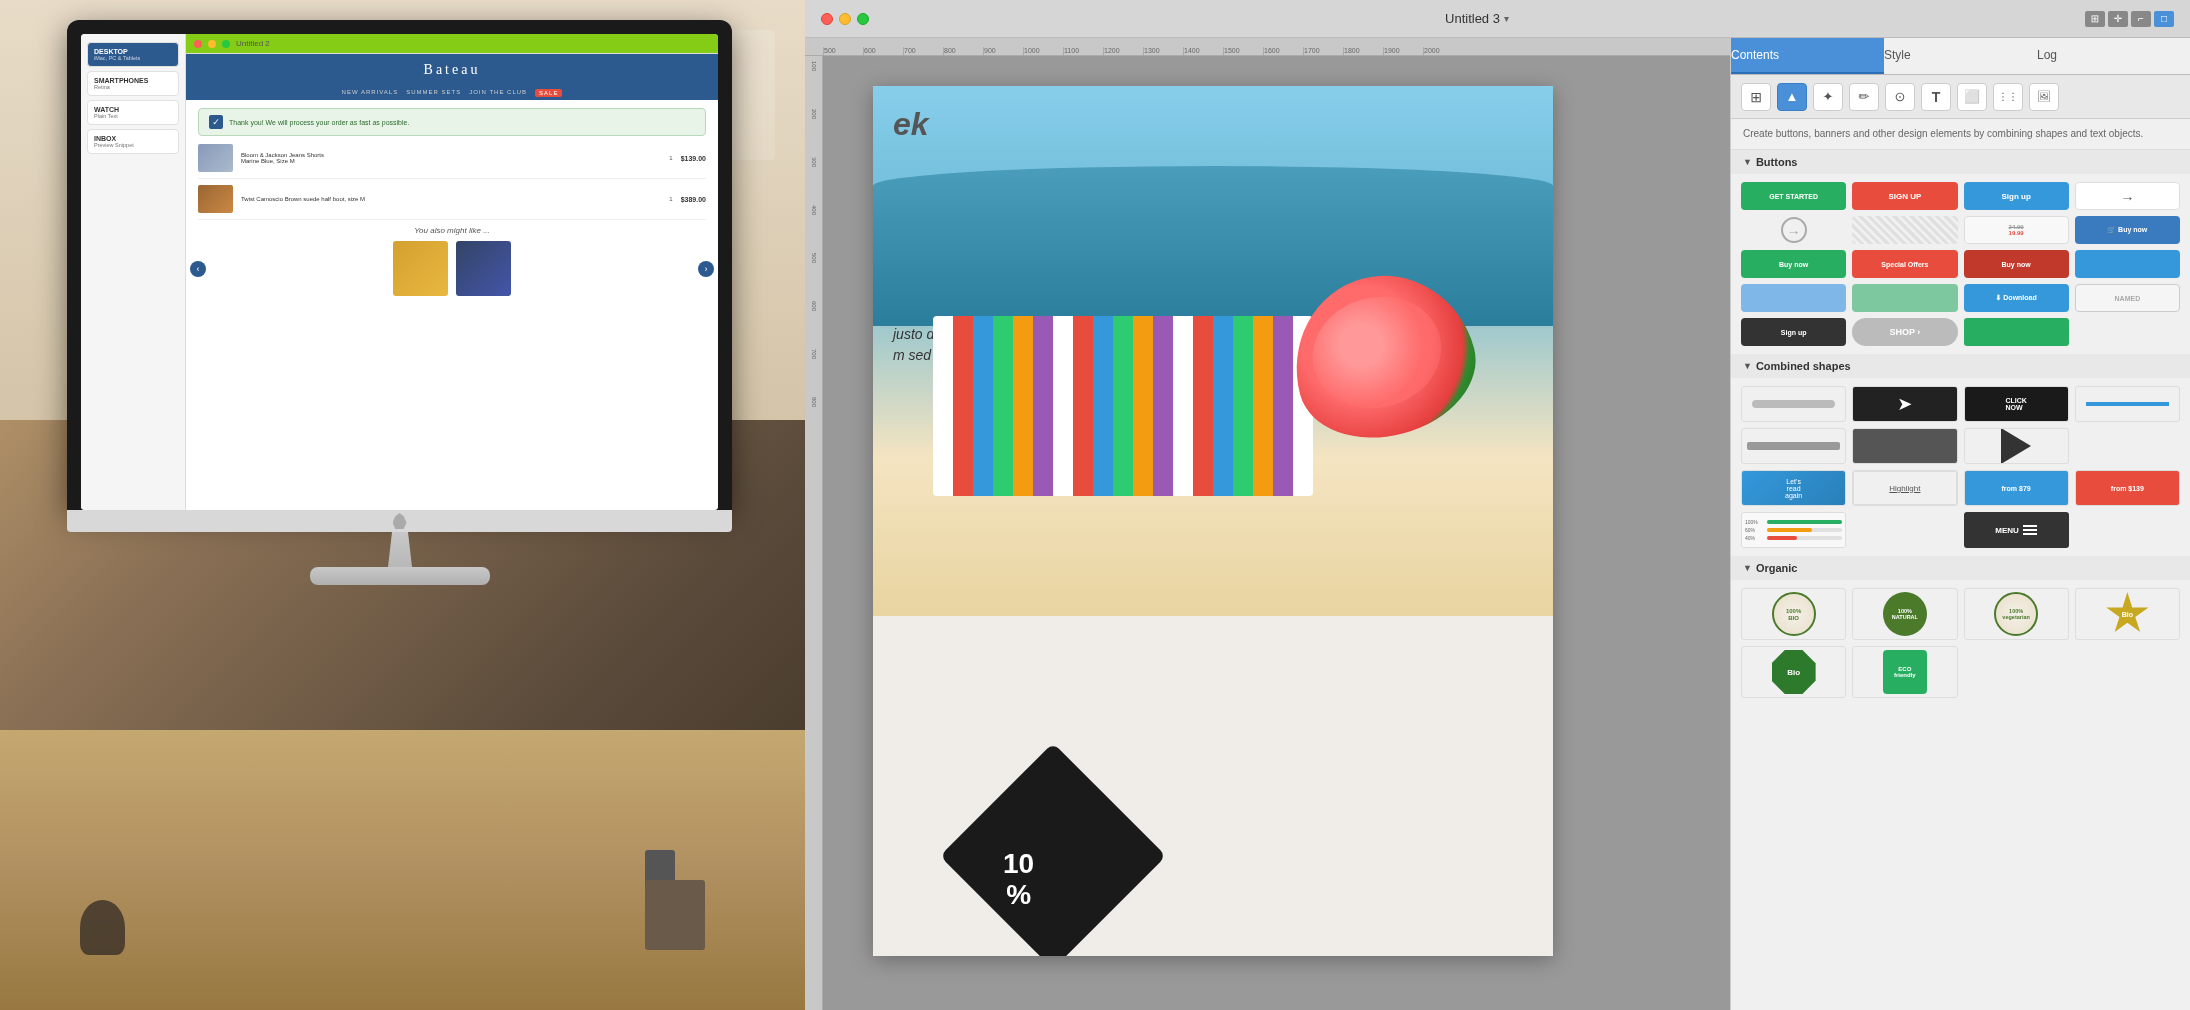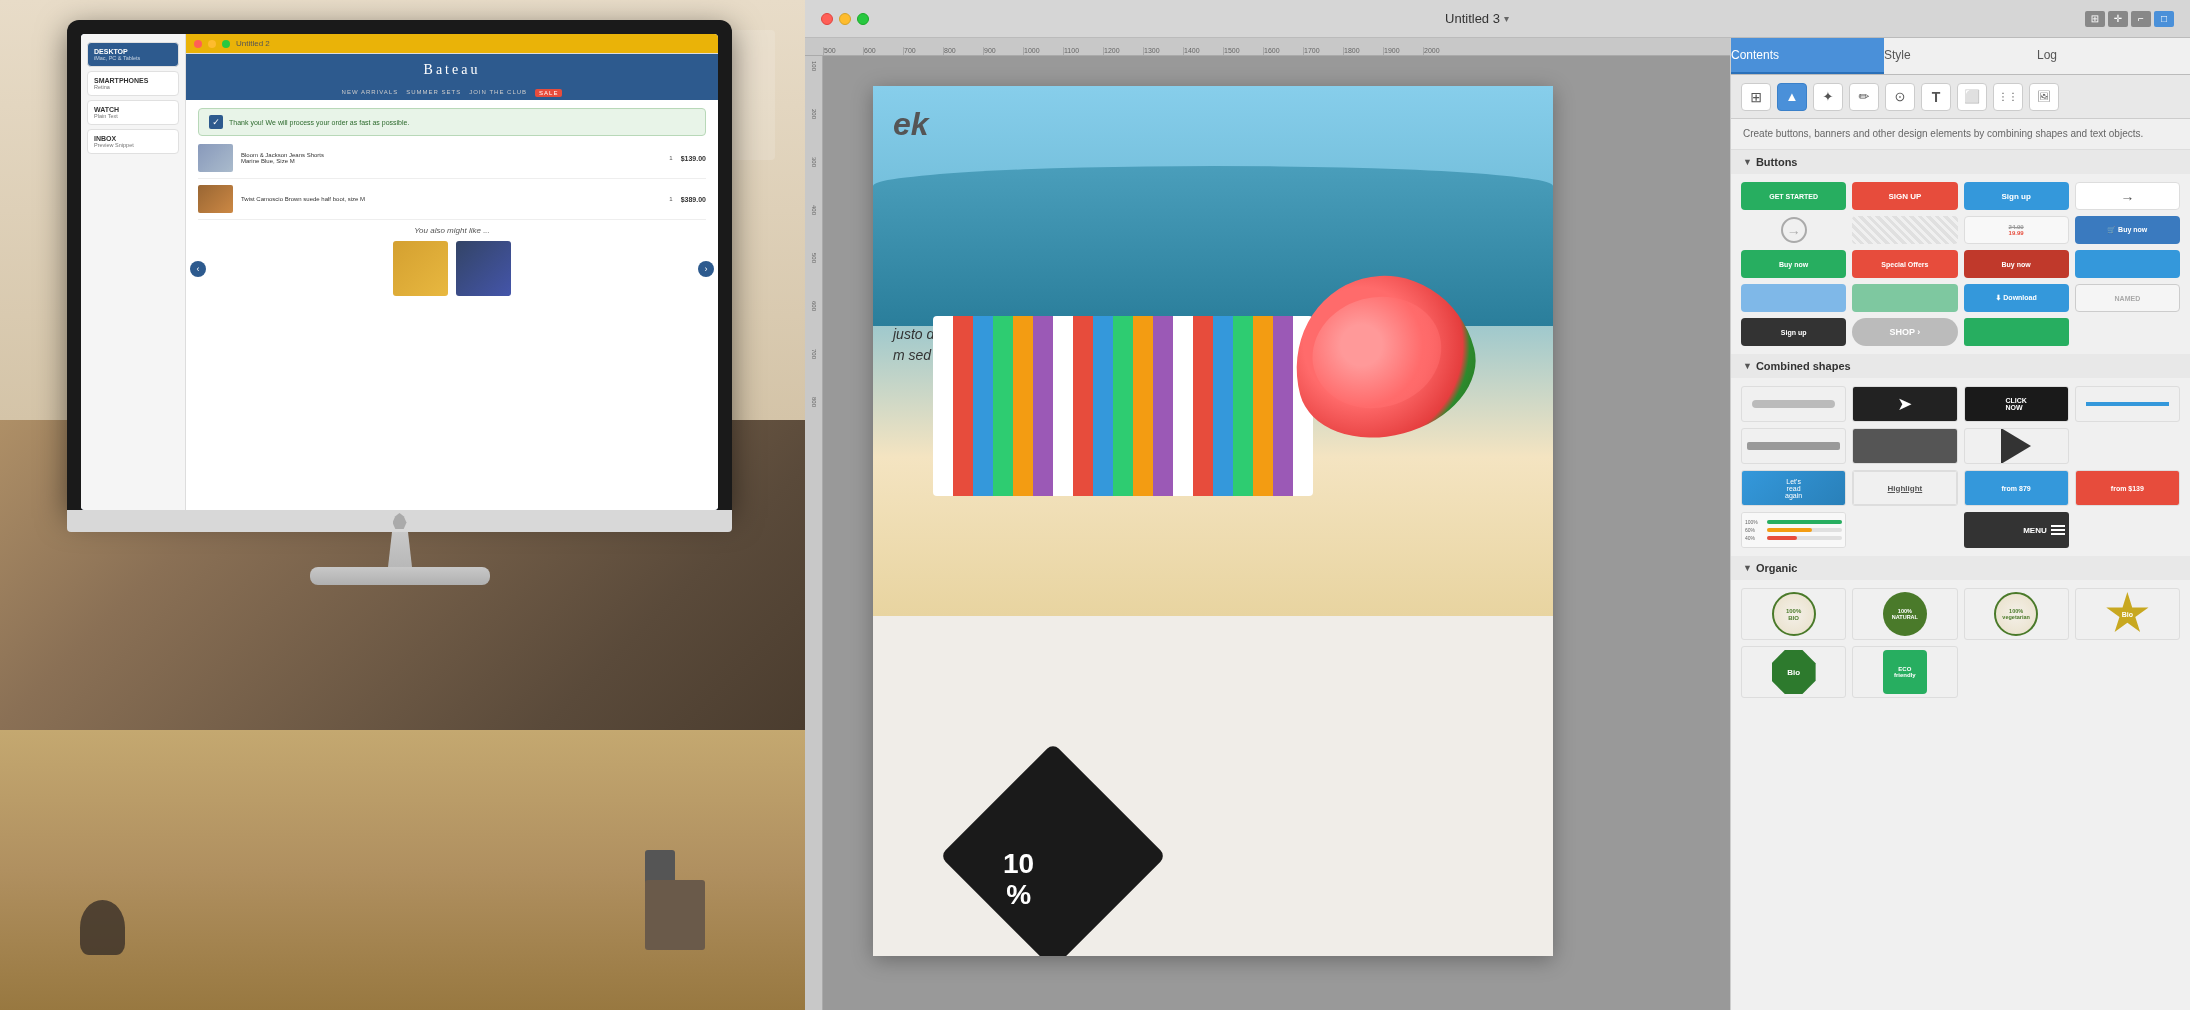--- a/index.html
+++ b/index.html
@@ -95,21 +95,21 @@
       opacity: 0.7;
     }
     .screen-main {
       flex: 1;
       overflow: hidden;
       display: flex;
       flex-direction: column;
     }
     .screen-titlebar {
       height: 20px;
-      background: #eab308;
+      background: #84cc16;
       border-bottom: 1px solid #ddd;
       display: flex;
       align-items: center;
       padding: 0 8px;
       font-size: 8px;
       color: #555;
       gap: 6px;
     }
     .titlebar-dot {
       width: 8px; height: 8px;
@@ -744,21 +744,20 @@
       background: #f0f0f0;
       border: 1px solid #ddd;
       width: 100%;
       height: 100%;
       display: flex;
       align-items: center;
       justify-content: center;
       font-size: 8px;
       color: #555;
       text-decoration: underline;
-      font-weight: bold;
     }
     .shape-from79 {
       background: #3498db;
       color: #fff;
       font-size: 7px;
       font-weight: bold;
       width: 100%;
       height: 100%;
       display: flex;
       align-items: center;
@@ -1222,21 +1221,21 @@
               </div>
               <div class="progress-row">
                 <div class="progress-label">40%</div>
                 <div class="progress-bar-bg">
                     <div class="progress-fill" style="width:40%;background:#e74c3c;"></div>
                   </div>
               </div>
             </div>
           </div>
           <div style="height:36px;display:flex;align-items:center;justify-content:center;"></div>
-          <div style="height:36px;display:flex;align-items:center;justify-content:flex-end;background:#333;color:#fff;font-size:8px;font-weight:bold;border-radius:3px;gap:4px;padding:0 4px;">
+          <div style="height:36px;display:flex;align-items:center;justify-content:center;background:#333;color:#fff;font-size:8px;font-weight:bold;border-radius:3px;gap:4px;padding:0 4px;">
             <span>MENU</span>
             <div class="shape-bars">
               <div class="shape-bar"></div>
               <div class="shape-bar"></div>
               <div class="shape-bar"></div>
             </div>
           </div>
         </div>
 
         <div class="section-header">

